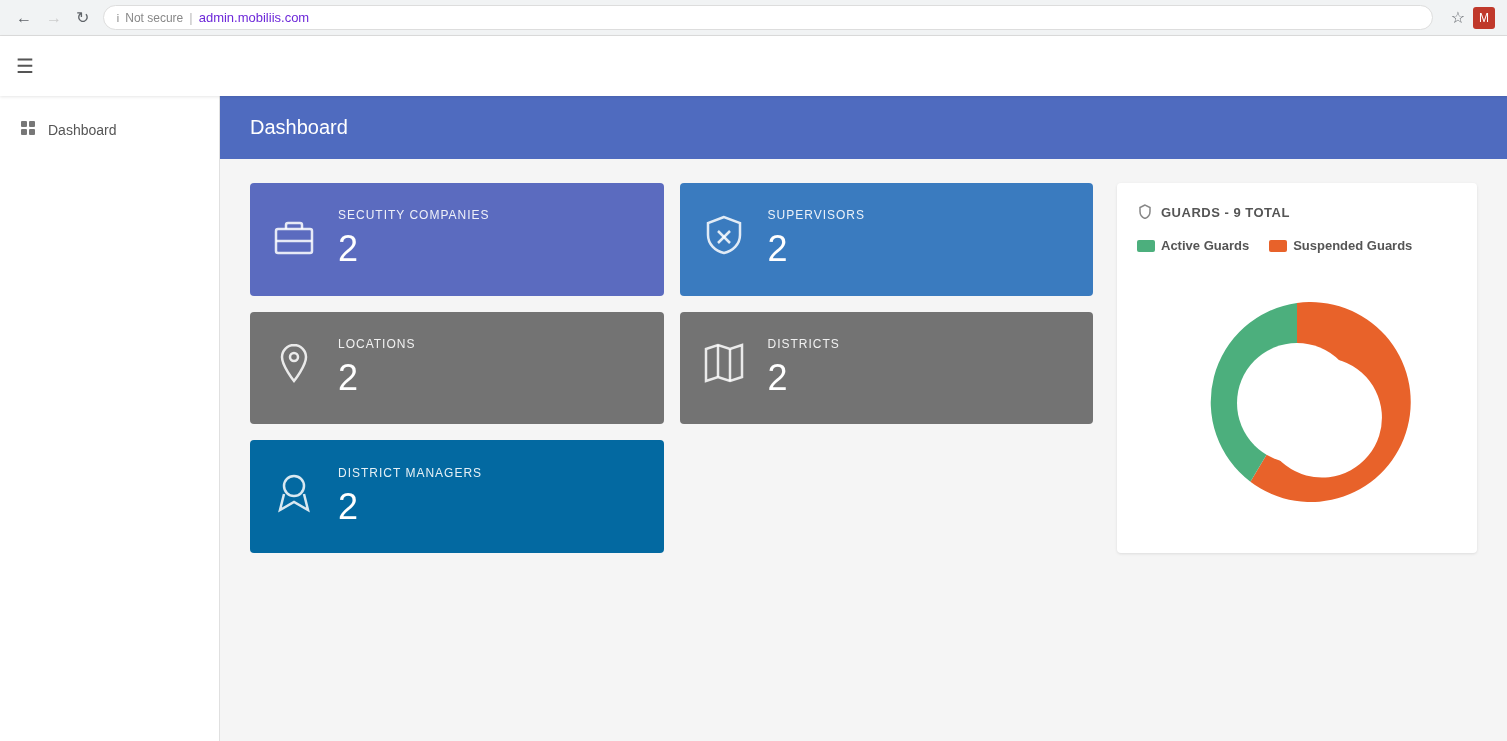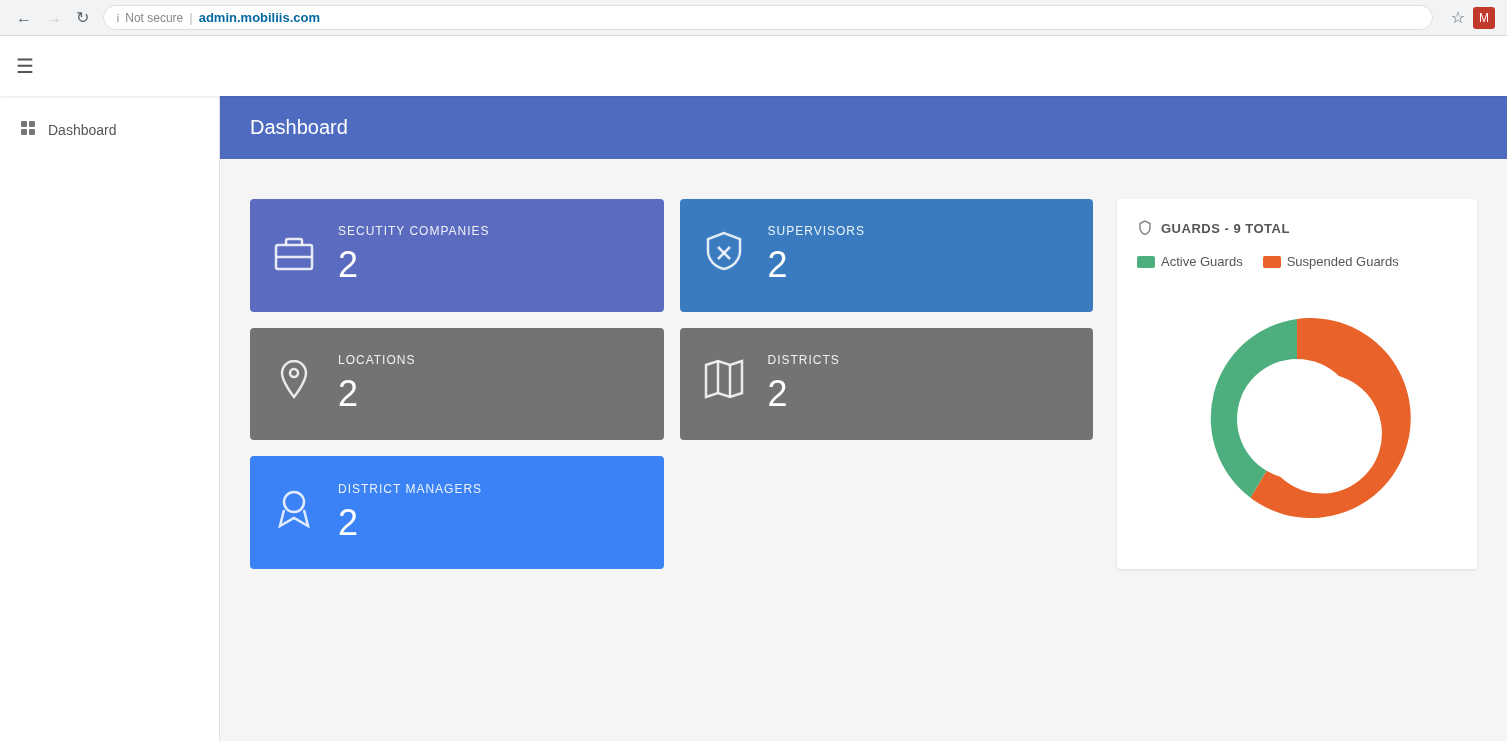--- a/index.html
+++ b/index.html
@@ -29,21 +29,21 @@
       font-size: 13px;
       color: #333;
       display: flex;
       align-items: center;
       gap: 6px;
       flex: 1;
     }
     .address-bar .lock-icon { color: #888; font-size: 11px; }
     .address-bar .not-secure { color: #888; font-size: 12px; }
     .address-bar .divider { color: #bbb; }
-    .address-bar .url { color: #0369a1; font-weight: bold; }
+    .address-bar .url { color: #6d28d9; }
     .browser-actions { display: flex; gap: 8px; margin-left: 8px; }
     .browser-actions button { background: none; border: none; cursor: pointer; font-size: 16px; color: #5f6368; }
 
     
     .app-header {
       background: white;
       height: 60px;
       display: flex;
       align-items: center;
       padding: 0 16px;
@@ -89,21 +89,21 @@
 
     .page-header {
       background: #4f6bbf;
       padding: 20px 30px;
       color: white;
       font-size: 20px;
       font-weight: 400;
     }
 
     .dashboard-body {
-      padding: 40px 30px;
+      padding: 24px 30px;
       display: flex;
       gap: 24px;
     }
 
     .cards-grid {
       display: grid;
       grid-template-columns: 1fr 1fr;
       gap: 16px;
       flex: 1;
     }
@@ -119,21 +119,21 @@
     .card-icon { font-size: 40px; color: rgba(255,255,255,0.85); }
     .card-content { color: white; }
     .card-label { font-size: 12px; letter-spacing: 1px; opacity: 0.9; text-transform: uppercase; margin-bottom: 6px; }
     .card-value { font-size: 36px; font-weight: 300; }
 
     .card-purple { background: #5b6bbf; }
     .card-blue { background: #3a7bbf; }
     .card-green { background: #4caf7d; }
     .card-orange { background: #737373; }
     .card-pink { background: #737373; }
-    .card-yellow { background: #3b82f6; }
+    .card-yellow { background: #0369a1; }
 
     
     .chart-panel {
       width: 360px;
       background: white;
       border-radius: 4px;
       padding: 20px;
       box-shadow: 0 1px 3px rgba(0,0,0,0.1);
       flex-shrink: 0;
     }
@@ -147,21 +147,21 @@
       letter-spacing: 0.5px;
       margin-bottom: 16px;
     }
     .chart-legend {
       display: flex;
       gap: 20px;
       margin-bottom: 20px;
       font-size: 13px;
       color: #555;
     }
-    .legend-item { display: flex; align-items: center; gap: 6px; }
+    .legend-item { display: flex; align-items: center; gap: 6px; font-weight: bold; }
     .legend-dot { width: 18px; height: 12px; border-radius: 2px; }
     .legend-green { background: #4caf7d; }
     .legend-orange { background: #e8622a; }
 
     .donut-container {
       display: flex;
       justify-content: center;
       align-items: center;
     }
 

